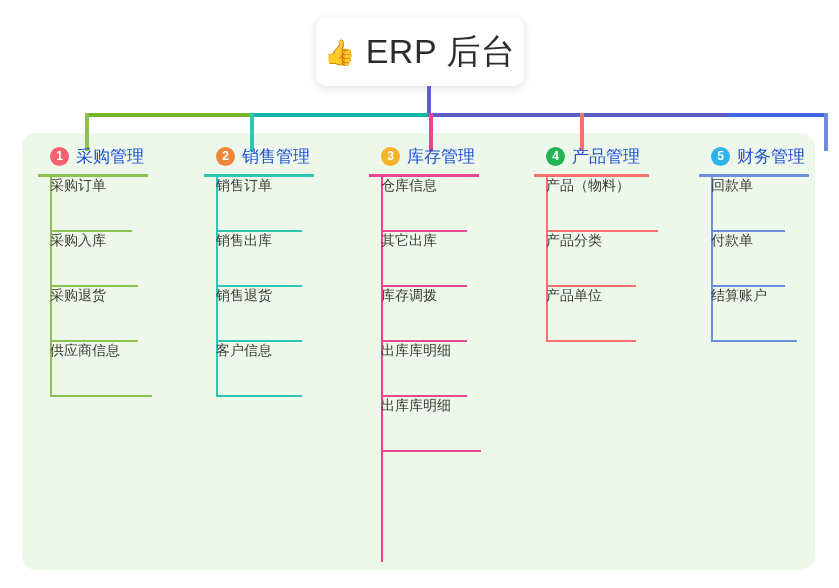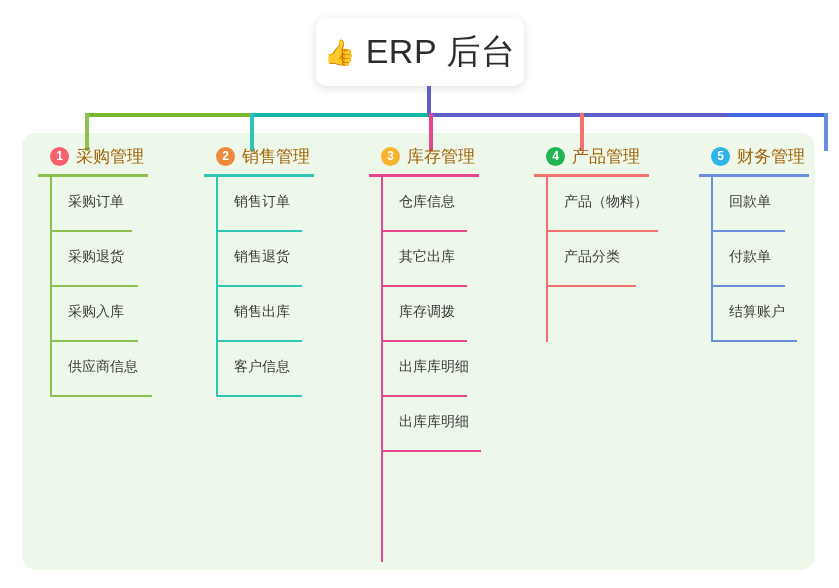--- a/index.html
+++ b/index.html
@@ -102,21 +102,21 @@
     font-size: 12px;
     font-weight: bold;
     display: flex;
     align-items: center;
     justify-content: center;
     flex: 0 0 auto;
     line-height: 1;
   }
   .col-title {
     font-size: 17px;
-    color: #a16207;
+    color: #1d4ed8;
     white-space: nowrap;
   }
   .col-rule {
     height: 3px;
     margin-top: 5px;
   }
 
   .items {
     position: relative;
     margin-top: 0;
@@ -126,22 +126,21 @@
     position: absolute;
     left: 12px;
     top: 0;
     width: 2px;
   }
   .item {
     position: relative;
     height: 55px;
     box-sizing: border-box;
     display: flex;
-    align-items: center;
-    padding-left: 18px;
+    align-items: flex-start;
   }
   .item-label {
     font-size: 14px;
     color: #3a3a3a;
     white-space: nowrap;
     padding-bottom: 5px;
   }
   .item-rule {
     position: absolute;
     left: 0;
@@ -182,54 +181,54 @@
           <span class="col-title">采购管理</span>
         </div>
         <div class="col-rule" style="width: 110px; background: rgb(140, 193, 82);"></div>
         <div class="items">
           <div class="spine" style="background: rgb(140, 193, 82); height: 220px;"></div>
           <div class="item">
             <span class="item-label">采购订单</span>
             <div class="item-rule" style="width: 82px; background: rgb(140, 193, 82);"></div>
           </div>
           <div class="item">
+            <span class="item-label">采购入库</span>
+            <div class="item-rule" style="width: 88px; background: rgb(140, 193, 82);"></div>
+          </div>
+          <div class="item">
             <span class="item-label">采购退货</span>
             <div class="item-rule" style="width: 88px; background: rgb(140, 193, 82);"></div>
           </div>
           <div class="item">
-            <span class="item-label">采购入库</span>
-            <div class="item-rule" style="width: 88px; background: rgb(140, 193, 82);"></div>
-          </div>
-          <div class="item">
             <span class="item-label">供应商信息</span>
             <div class="item-rule" style="width: 102px; background: rgb(140, 193, 82);"></div>
           </div>
         </div>
       </div>
       <div class="column" style="left: 204px; width: 150px;">
         <div class="col-head">
           <span class="badge" style="background: rgb(240, 136, 58);">2</span>
           <span class="col-title">销售管理</span>
         </div>
         <div class="col-rule" style="width: 110px; background: rgb(46, 196, 182);"></div>
         <div class="items">
           <div class="spine" style="background: rgb(46, 196, 182); height: 220px;"></div>
           <div class="item">
             <span class="item-label">销售订单</span>
             <div class="item-rule" style="width: 86px; background: rgb(46, 196, 182);"></div>
           </div>
           <div class="item">
+            <span class="item-label">销售出库</span>
+            <div class="item-rule" style="width: 86px; background: rgb(46, 196, 182);"></div>
+          </div>
+          <div class="item">
             <span class="item-label">销售退货</span>
             <div class="item-rule" style="width: 86px; background: rgb(46, 196, 182);"></div>
           </div>
           <div class="item">
-            <span class="item-label">销售出库</span>
-            <div class="item-rule" style="width: 86px; background: rgb(46, 196, 182);"></div>
-          </div>
-          <div class="item">
             <span class="item-label">客户信息</span>
             <div class="item-rule" style="width: 86px; background: rgb(46, 196, 182);"></div>
           </div>
         </div>
       </div>
       <div class="column" style="left: 369px; width: 160px;">
         <div class="col-head">
           <span class="badge" style="background: rgb(247, 179, 43);">3</span>
           <span class="col-title">库存管理</span>
         </div>
@@ -267,20 +266,24 @@
         <div class="items">
           <div class="spine" style="background: rgb(244, 113, 110); height: 165px;"></div>
           <div class="item">
             <span class="item-label">产品（物料）</span>
             <div class="item-rule" style="width: 112px; background: rgb(244, 113, 110);"></div>
           </div>
           <div class="item">
             <span class="item-label">产品分类</span>
             <div class="item-rule" style="width: 90px; background: rgb(244, 113, 110);"></div>
           </div>
+          <div class="item">
+            <span class="item-label">产品单位</span>
+            <div class="item-rule" style="width: 90px; background: rgb(244, 113, 110);"></div>
+          </div>
         </div>
       </div>
       <div class="column" style="left: 699px; width: 150px;">
         <div class="col-head">
           <span class="badge" style="background: rgb(47, 179, 232);">5</span>
           <span class="col-title">财务管理</span>
         </div>
         <div class="col-rule" style="width: 110px; background: rgb(108, 143, 221);"></div>
         <div class="items">
           <div class="spine" style="background: rgb(108, 143, 221); height: 165px;"></div>

